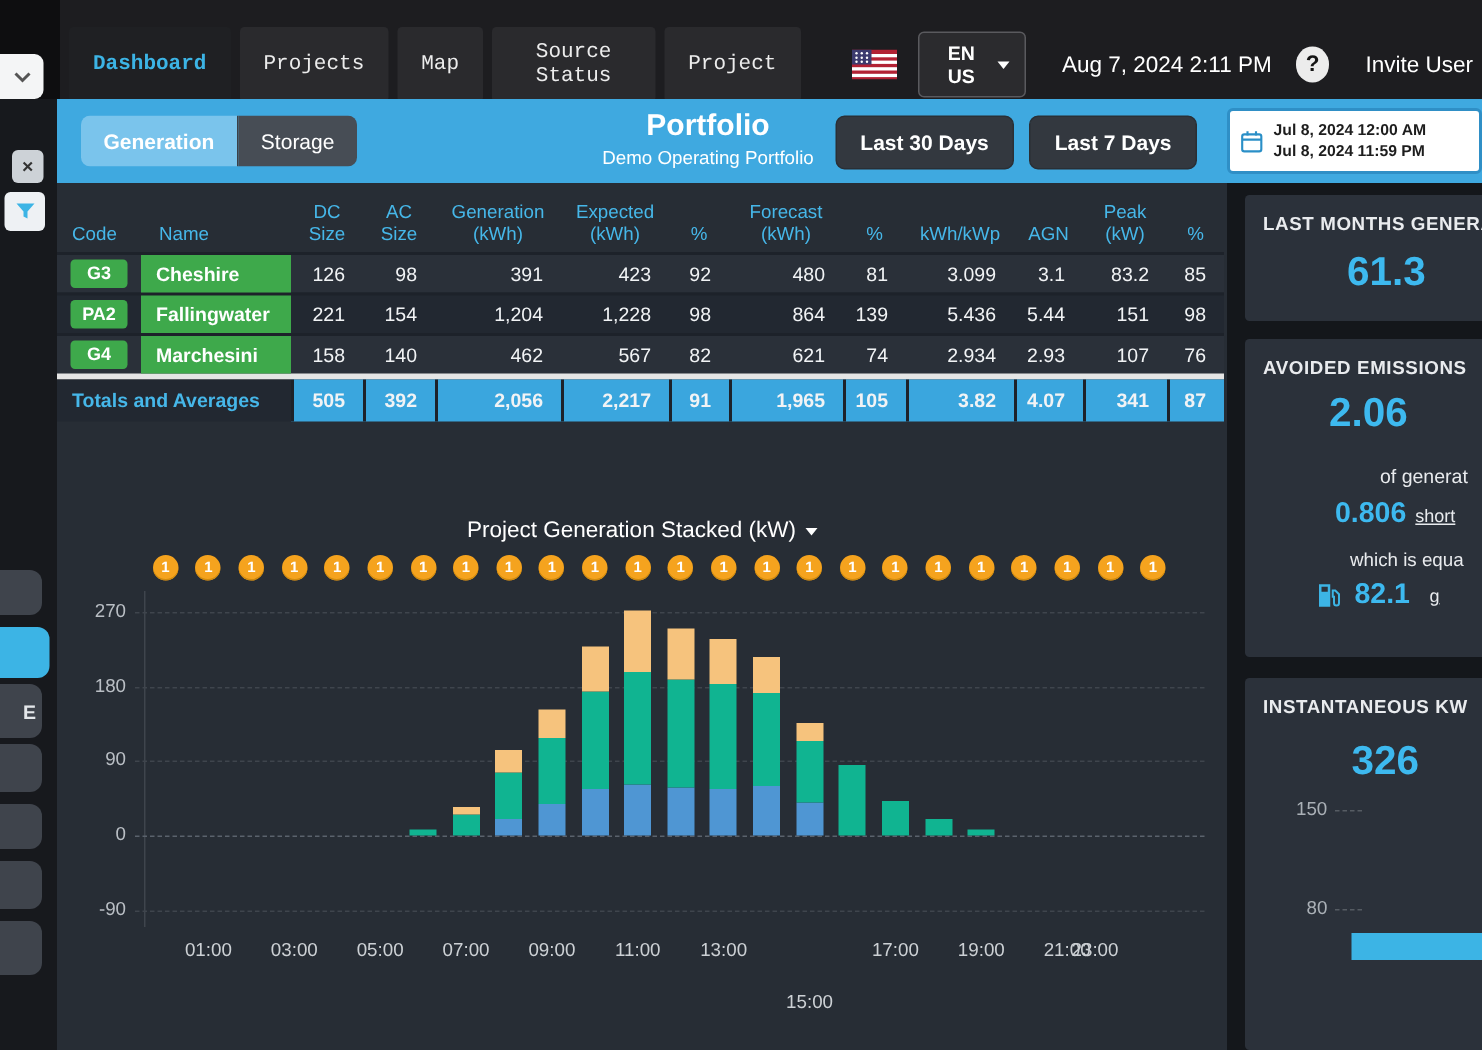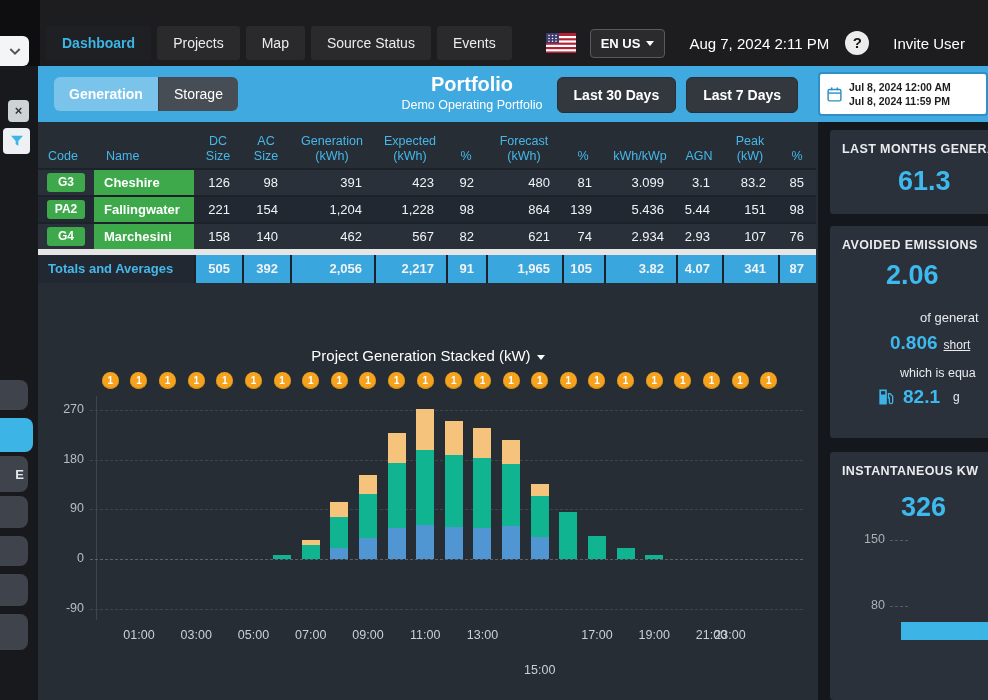--- a/index.html
+++ b/index.html
@@ -3,21 +3,21 @@
 <meta charset="utf-8">
 <style>
   html,body{margin:0;padding:0;background:#101216;}
   body{font-family:"Liberation Sans", sans-serif;}
   .app{position:relative;width:988px;height:700px;overflow:hidden;background:#14171b;}
 
   
   .topbar{position:absolute;left:0;top:0;width:988px;height:66px;background:#1d1d20;display:flex;align-items:center;padding:20px 0 0 46px;box-sizing:border-box;}
   .topbar::before{content:'';position:absolute;left:0;top:0;width:40px;height:66px;background:#0e0e10;}
   .nav{display:flex;gap:6px;}
-  .nav-item{background:#2a2a2d;border:none;border-radius:3px;color:#ececec;font-size:14px;padding:9px 16px;cursor:pointer;font-family:Liberation Sans, sans-serif;}
+  .nav-item{background:#2a2a2d;border:none;border-radius:3px;color:#ececec;font-size:14px;padding:9px 16px;cursor:pointer;font-family:Liberation Mono, monospace;}
   .nav-item.active{background:#1f2023;color:#3cb4e5;font-weight:bold;}
   .flag{margin-left:34px;display:inline-flex;}
   .lang{margin-left:14px;display:inline-flex;align-items:center;background:#2b2b2e;border:1px solid #5a5a5e;border-radius:4px;color:#fff;font-weight:bold;font-size:13px;padding:6px 10px;cursor:pointer;font-family:inherit;}
   .datetime{margin-left:24px;color:#fff;font-size:15px;white-space:nowrap;}
   .help{margin-left:16px;width:24px;height:24px;border-radius:50%;background:#ececec;color:#141414;font-weight:bold;font-size:15px;border:none;line-height:24px;text-align:center;padding:0;cursor:pointer;font-family:inherit;}
   .invite{margin-left:18px;background:none;border:none;color:#fff;font-size:15px;white-space:nowrap;cursor:pointer;font-family:inherit;}
   .caret{display:inline-block;width:0;height:0;border-left:4px solid transparent;border-right:4px solid transparent;border-top:5px solid currentColor;margin-left:6px;vertical-align:middle;}
   .caret-dark{border-left-width:3px;border-right-width:3px;border-top-width:4px;color:#333;margin-left:4px;}
 
   
@@ -49,21 +49,21 @@
   .thead{height:46px;}
   .th{color:#46b7e9;font-size:12.5px;text-align:center;white-space:pre-line;line-height:1.15;padding-bottom:5px;align-self:end;}
   .th.c0{text-align:left;padding-left:10px;}
   .th.c1{text-align:left;padding-left:12px;}
   .tr{height:25px;background:#2a3039;border-top:2px solid #1d222a;cursor:pointer;}
   .tr.odd{background:#222831;}
   .td.num{color:#f1f3f5;font-size:13px;text-align:right;padding-right:12px;line-height:25px;}
   .code-cell{display:flex;align-items:center;justify-content:center;}
   .code-badge{min-width:38px;height:19px;line-height:19px;background:#3ea94b;border-radius:3px;color:#fff;font-weight:bold;font-size:12px;text-align:center;padding:0 3px;box-sizing:border-box;}
   .name-cell{background:#3ea94b;color:#fff;font-weight:bold;font-size:13px;line-height:25px;padding-left:10px;}
-  .totals{height:28px;border-top:6px solid #e5e5e5;}
+  .totals{height:28px;border-top:4px solid #e5e5e5;}
   .totals-label{color:#46b7e9;font-weight:bold;font-size:13px;line-height:28px;padding-left:10px;background:#222831;}
   .total-cell{background:#3aa6de;color:#fff;font-weight:bold;line-height:28px !important;border-left:2px solid #1d222a;}
   .chart-title{text-align:center;color:#fff;font-size:15px;margin-top:64px;cursor:pointer;}
   .chart{position:relative;width:780px;height:300px;margin-top:6px;}
   .y-axis-line{position:absolute;width:0;border-left:1px solid #3f454d;}
   .gridline{position:absolute;height:0;border-top:1px dashed #3f454d;}
   .gridline.zero{border-top-color:#5a626c;}
   .y-tick{position:absolute;left:0;width:46px;text-align:right;color:#b9bec4;font-size:12.5px;}
   .x-tick{position:absolute;top:258px;width:56px;text-align:center;color:#ccd0d4;font-size:12.5px;}
   .marker{position:absolute;top:2px;width:17px;height:17px;background:#f5a31e;border-radius:50%;color:#fff;font-size:10px;font-weight:bold;text-align:center;line-height:17px;cursor:pointer;box-shadow:inset 0 -1px 0 #cf8a0f;}
@@ -98,21 +98,21 @@
 <body>
 
 <div class="app">
 
   <header class="topbar">
     <nav class="nav" id="navItems">
         <button class="nav-item active">Dashboard</button>
         <button class="nav-item">Projects</button>
         <button class="nav-item">Map</button>
         <button class="nav-item">Source Status</button>
-        <button class="nav-item">Events</button>
+        <button class="nav-item">Project</button>
       </nav>
     <span class="flag">
       <svg width="30" height="20" viewBox="0 0 30 20">
         <rect width="30" height="20" fill="#b22234"></rect>
         <rect y="3" width="30" height="2.2" fill="#fff"></rect>
           <rect y="7.4" width="30" height="2.2" fill="#fff"></rect>
         <rect y="11.8" width="30" height="2.2" fill="#fff"></rect>
           <rect y="16.2" width="30" height="2.2" fill="#fff"></rect>
         <rect width="13" height="10" fill="#3c3b6e"></rect>
         <circle cx="3" cy="2.5" r="0.8" fill="#fff"></circle>

